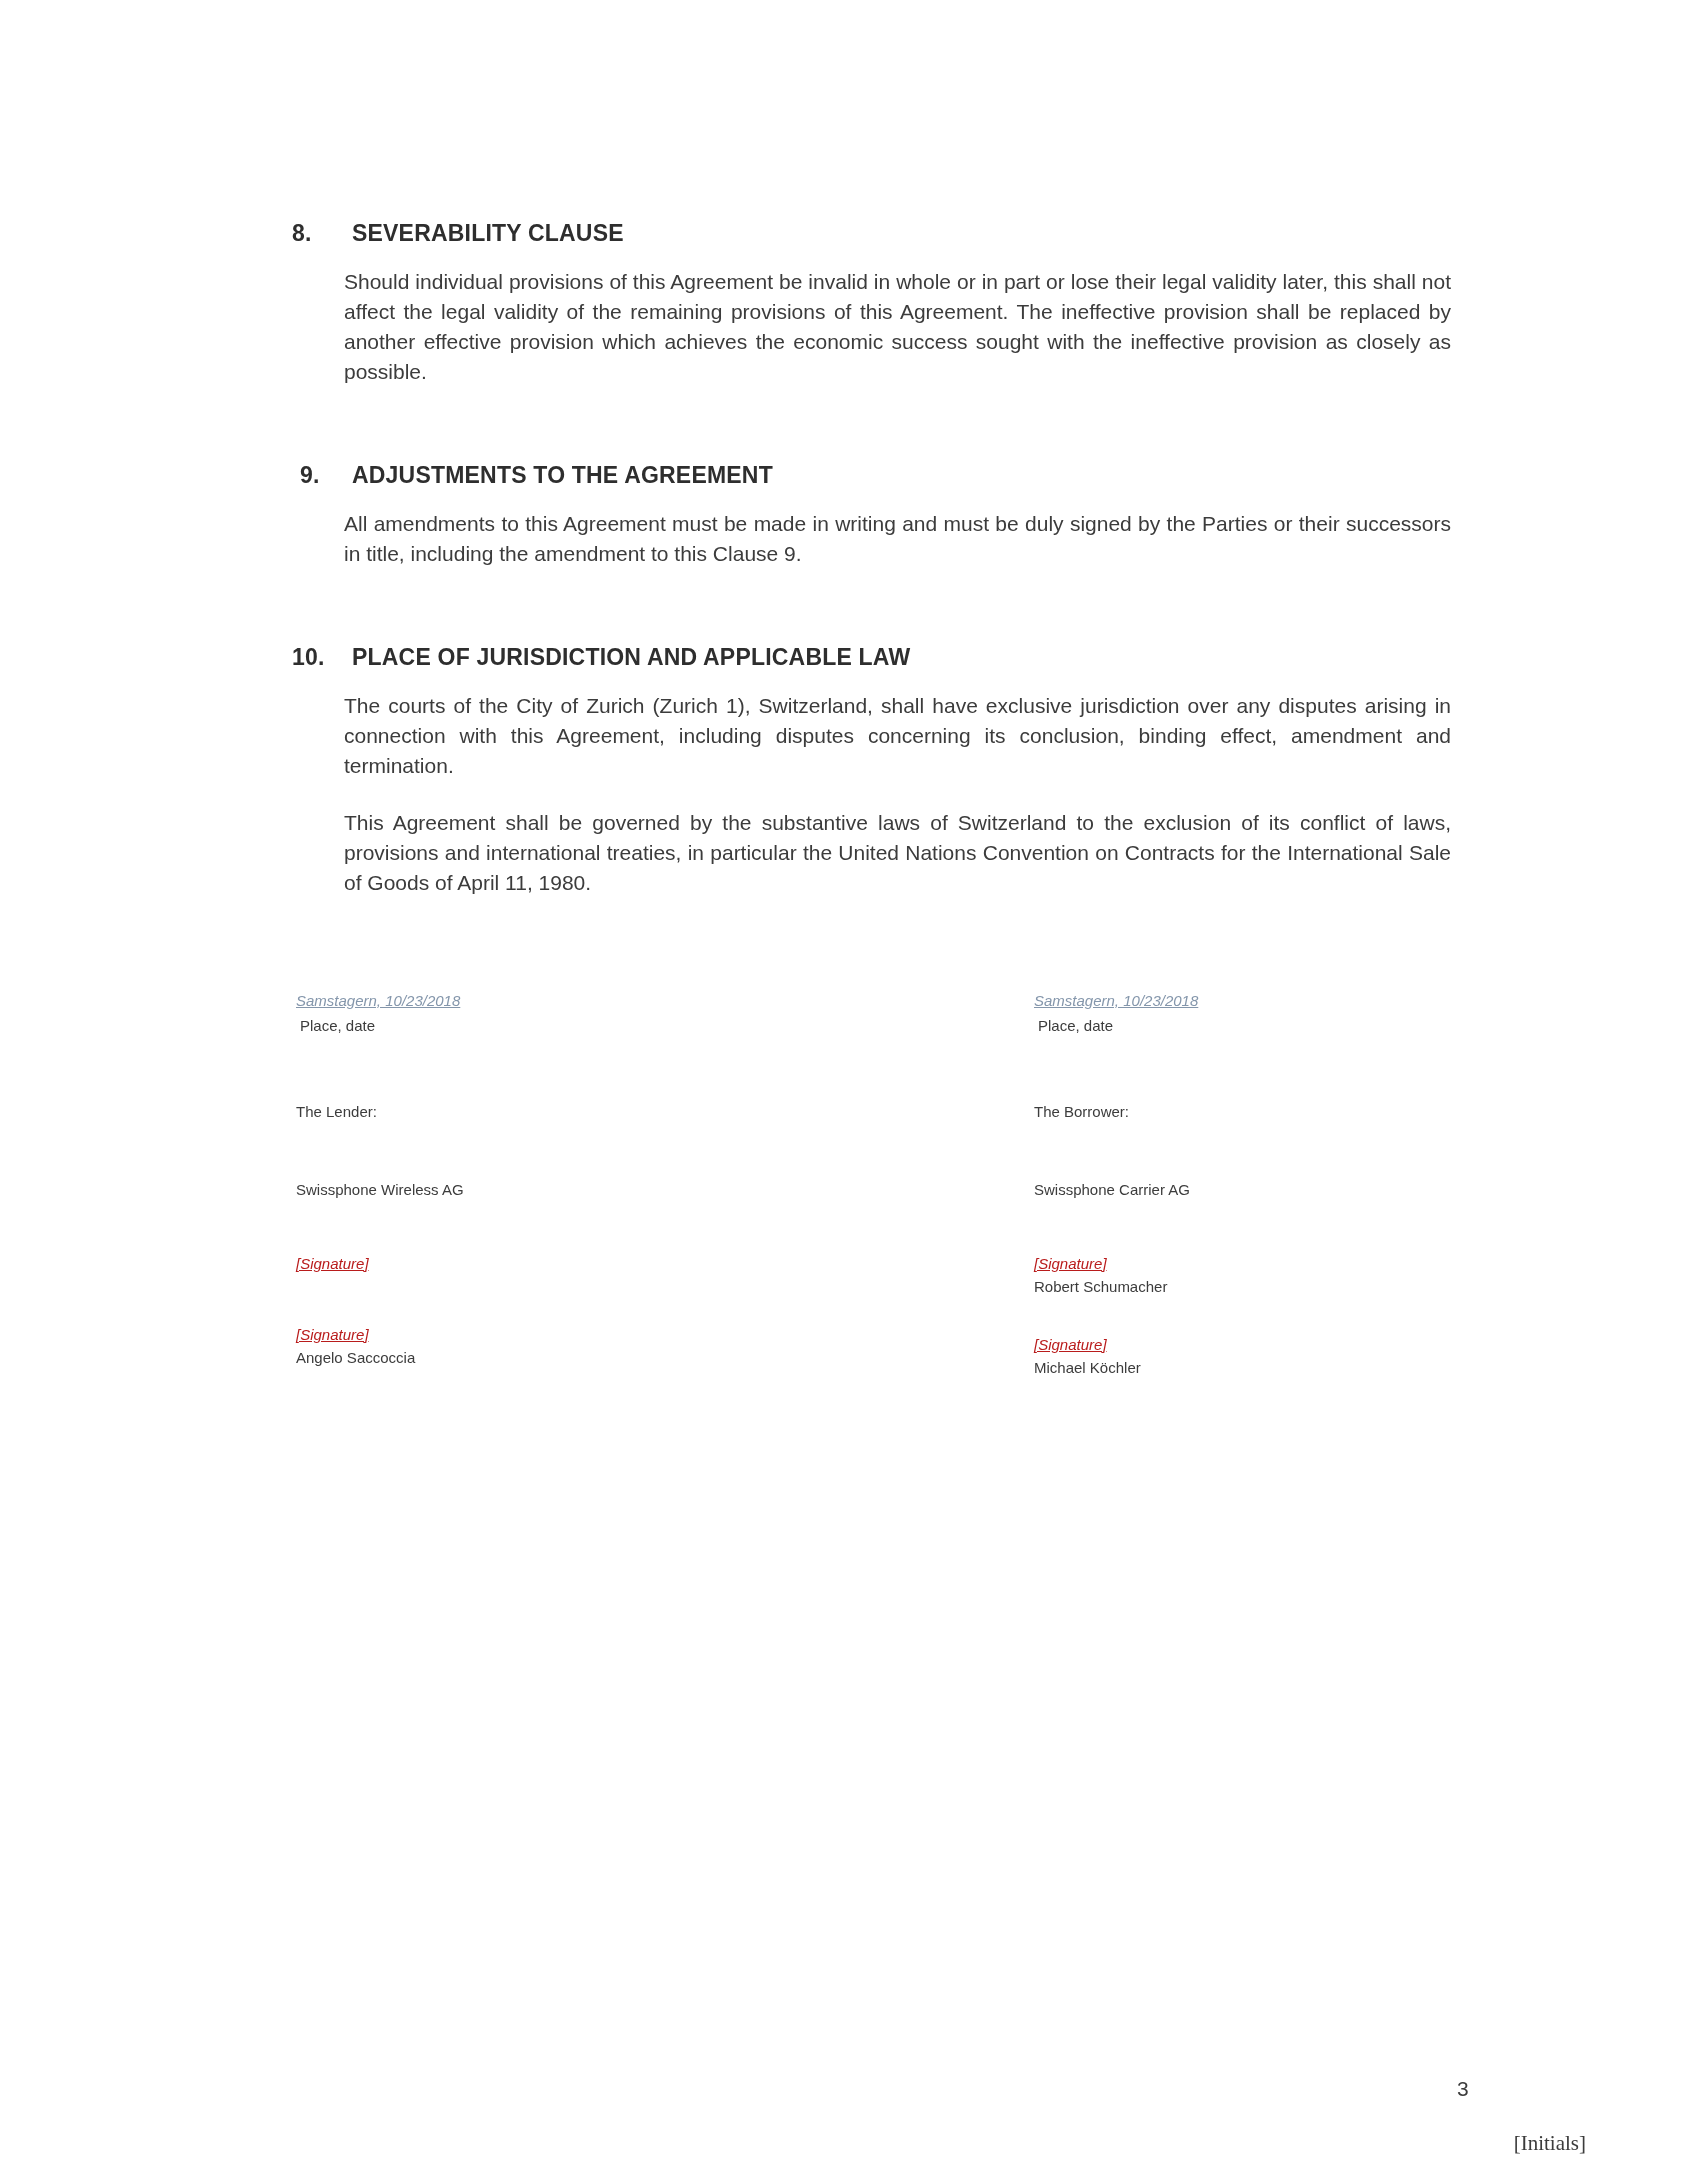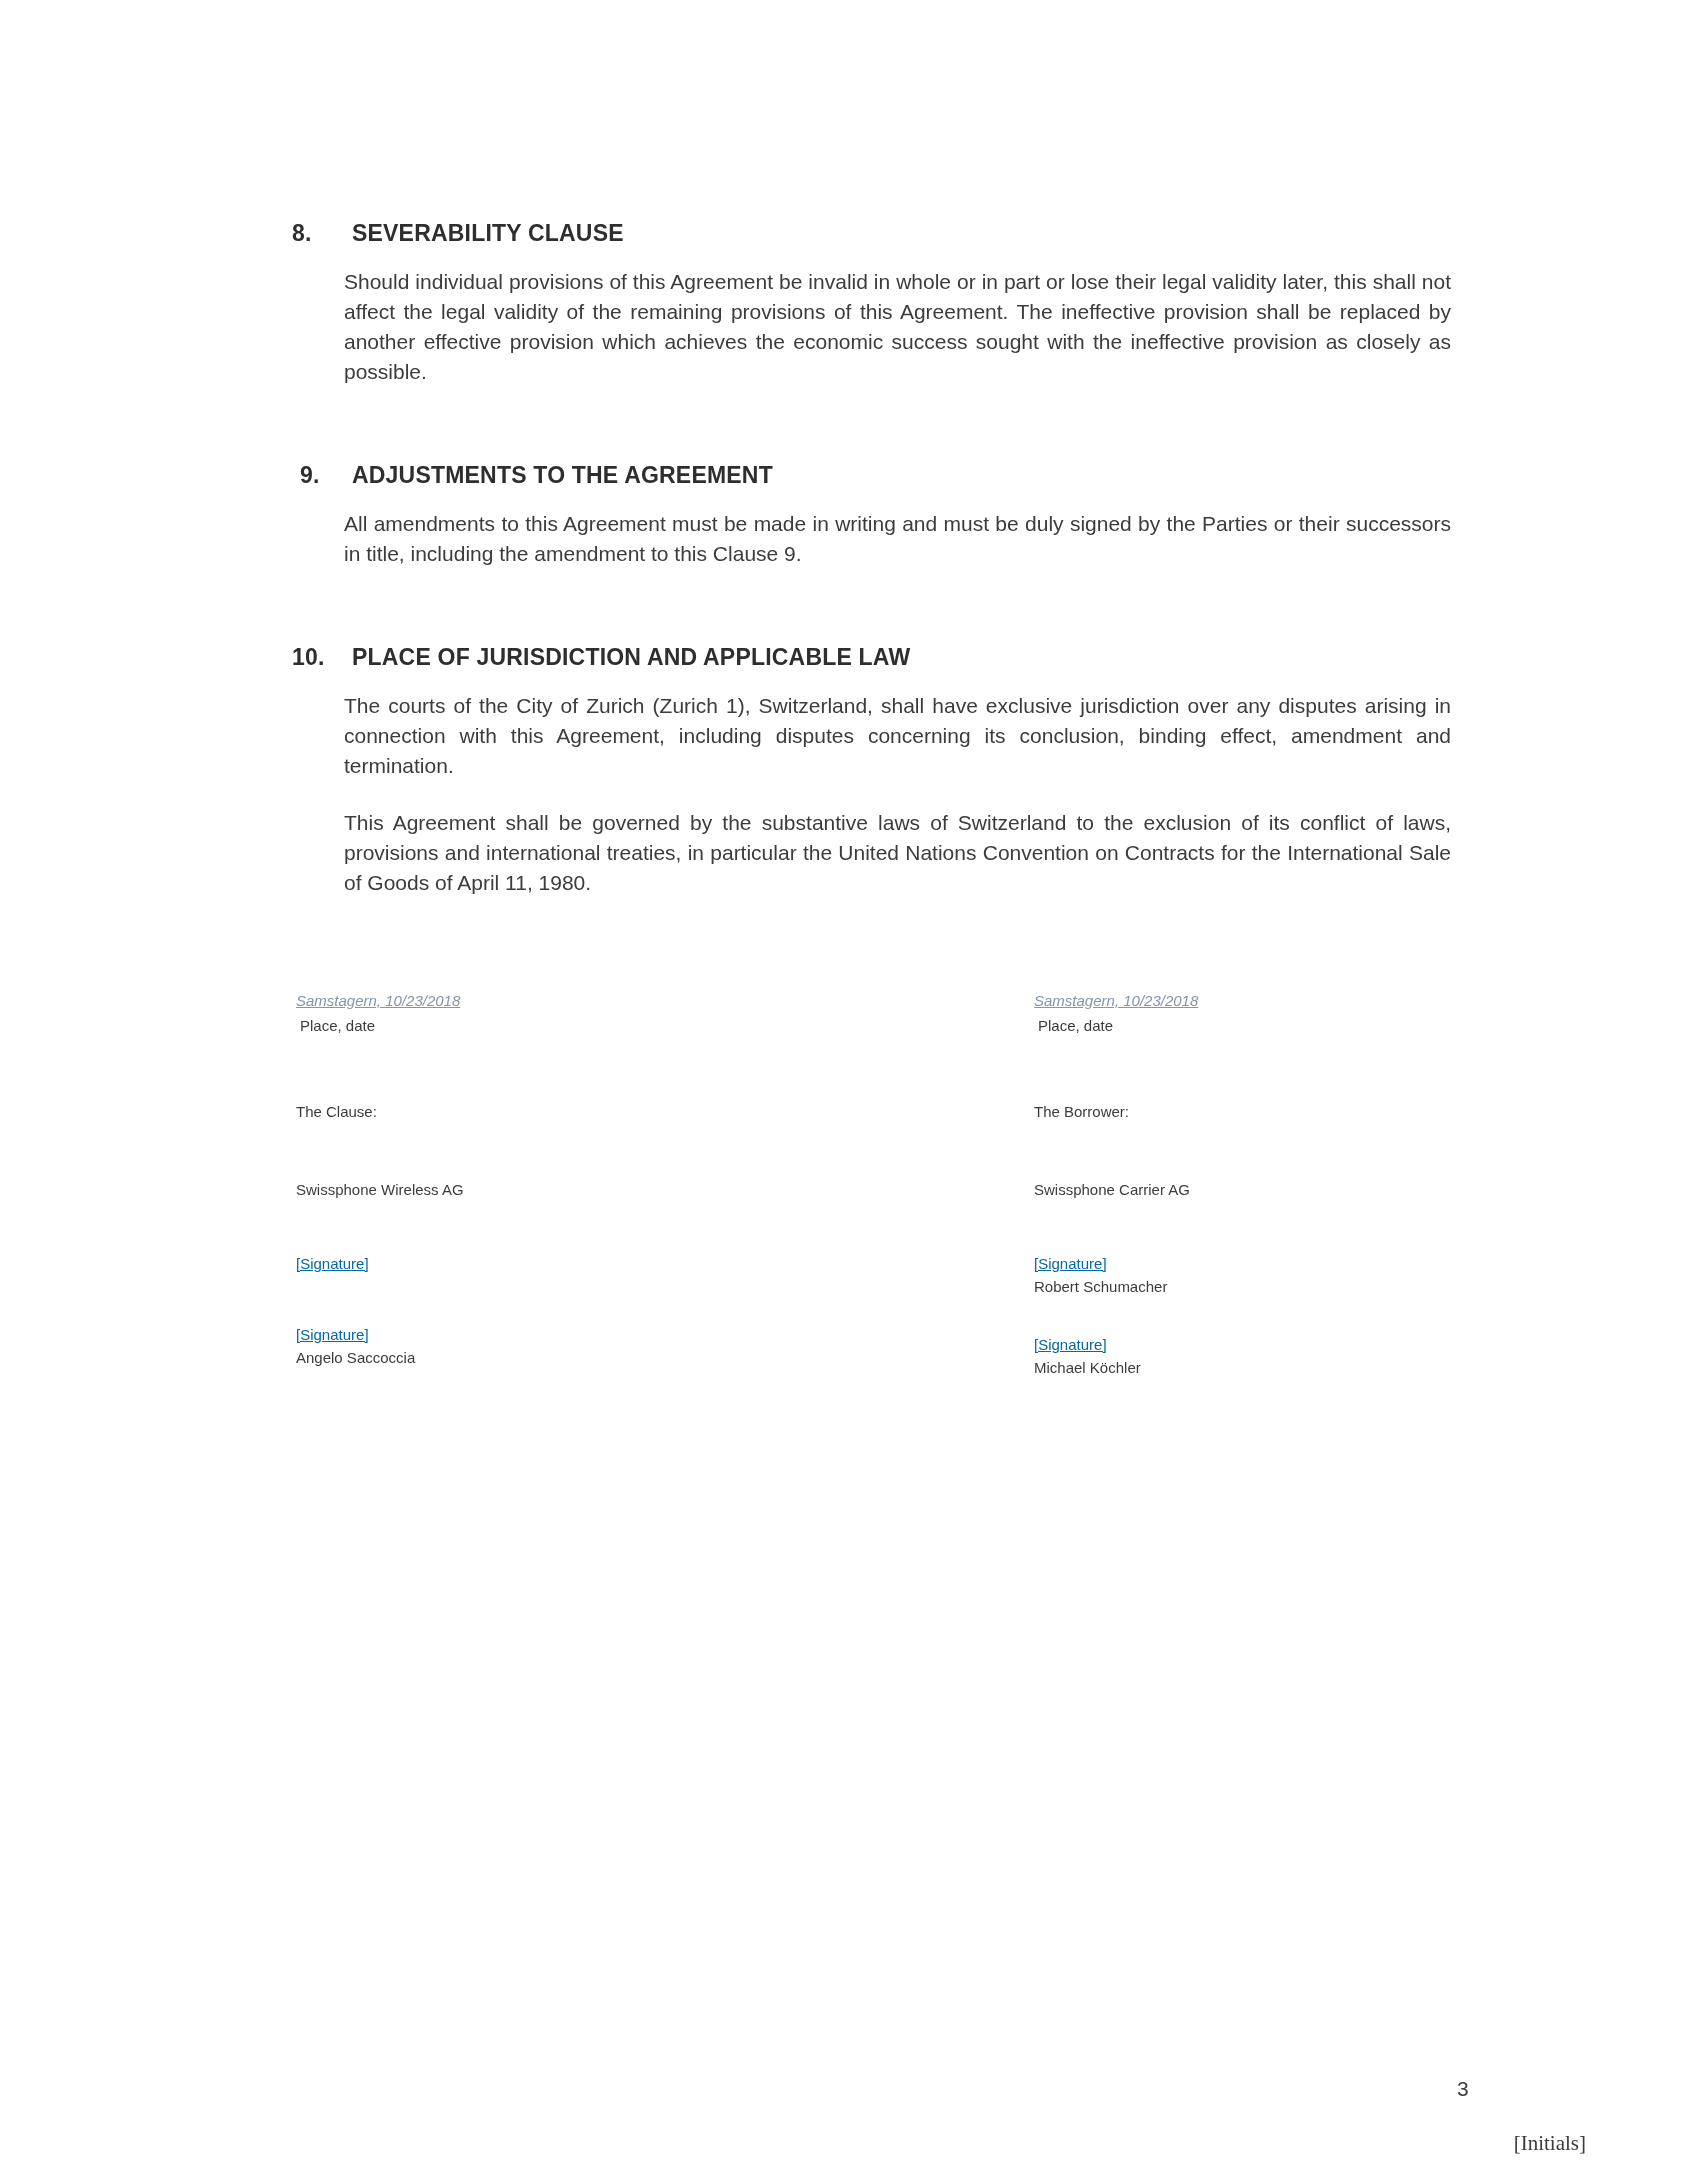--- a/index.html
+++ b/index.html
@@ -61,22 +61,23 @@
     color: var(--date-text);
     padding-left: 4px;
     margin-bottom: 8px;
   }
   .pd-label { margin-bottom: 69px; padding-left: 8px; }
   .party { margin-bottom: 61px; padding-left: 4px; }
   .company { margin-bottom: 57px; padding-left: 4px; }
   .sig-block { margin-bottom: 54px; padding-left: 4px; }
   .sig-col.right .sig-block { margin-top: 14px; margin-bottom: 41px; }
   .sig-ph {
+    font-style: italic;
     text-decoration: underline;
-    color: #0369a1;
+    color: #b91c1c;
     margin-bottom: 6px;
   }
   .sig-name { color: var(--body-text); }
 
   .page-number {
     position: absolute;
     top: 2077px;
     left: 1457px;
     font-size: 21px;
     color: var(--body-text);
@@ -119,21 +120,21 @@
       </div>
       <p>The courts of the City of Zurich (Zurich 1), Switzerland, shall have exclusive jurisdiction over any disputes arising in connection with this Agreement, including disputes concerning its conclusion, binding effect, amendment and termination.</p>
       <p>This Agreement shall be governed by the substantive laws of Switzerland to the exclusion of its conflict of laws, provisions and international treaties, in particular the United Nations Convention on Contracts for the International Sale of Goods of April 11, 1980.</p>
     </section>
 
     <div class="signature-area">
 
       <div class="sig-col left">
         <div class="date-line">Samstagern, 10/23/2018</div>
         <div class="pd-label">Place, date</div>
-        <div class="party">The Clause:</div>
+        <div class="party">The Lender:</div>
         <div class="company">Swissphone Wireless AG</div>
         <div class="sig-block">
           <div class="sig-ph">[Signature]</div>
         </div>
         <div class="sig-block">
           <div class="sig-ph">[Signature]</div>
           <div class="sig-name">Angelo Saccoccia</div>
         </div>
       </div>
 

